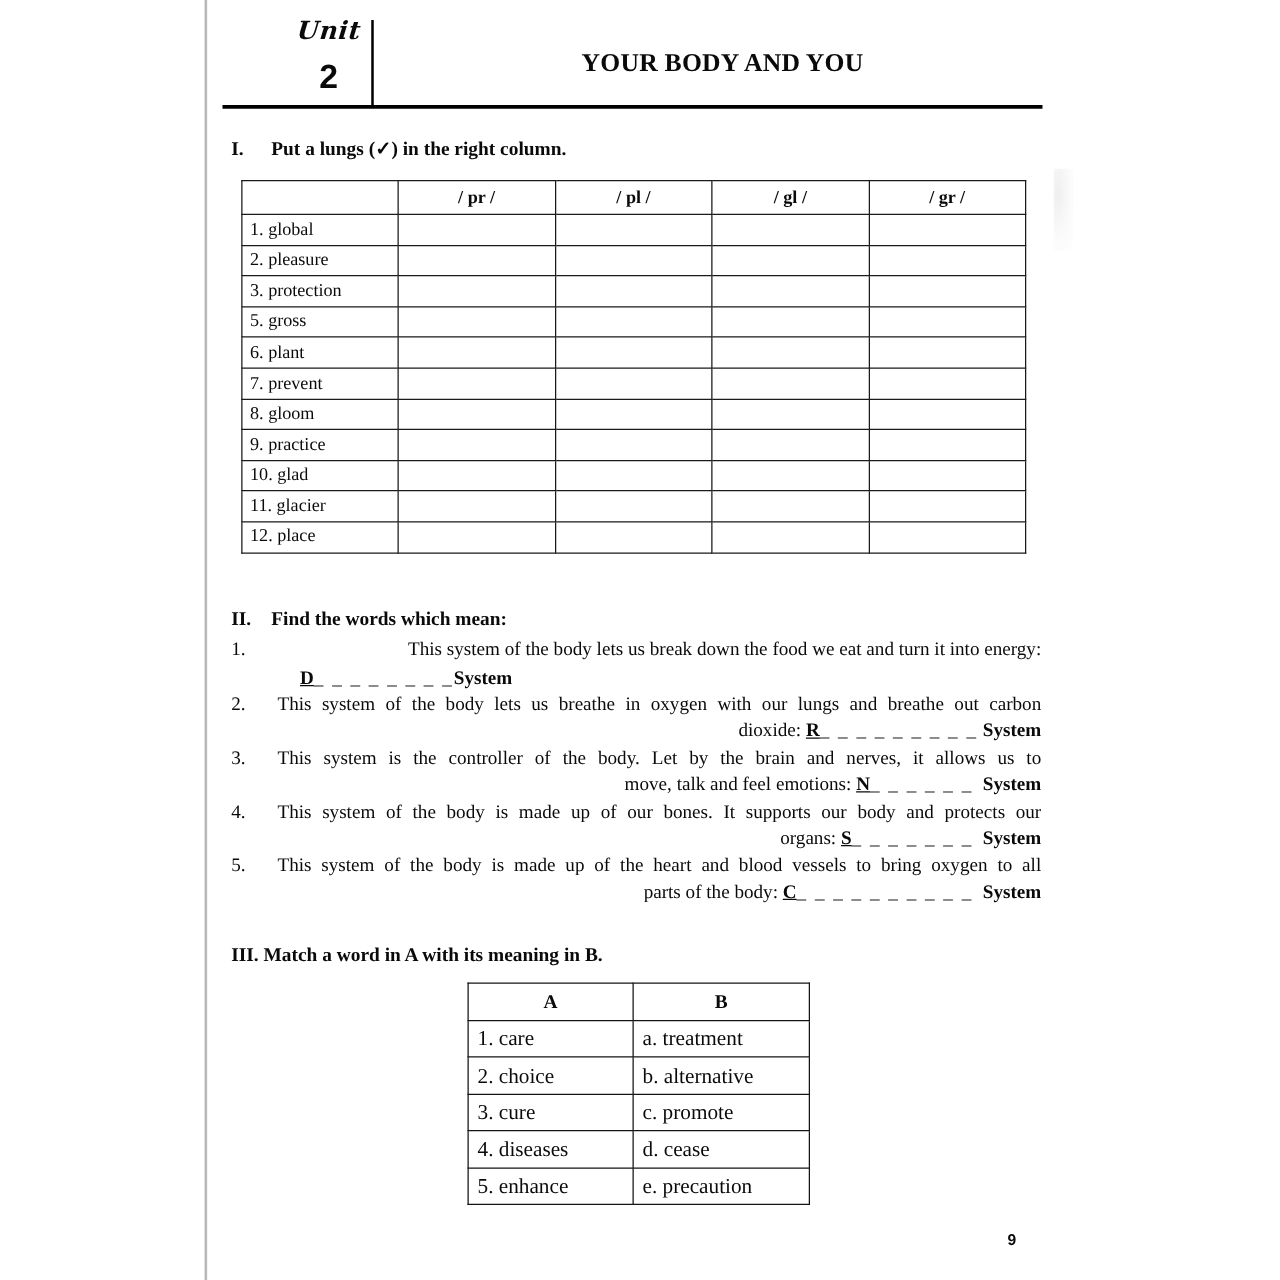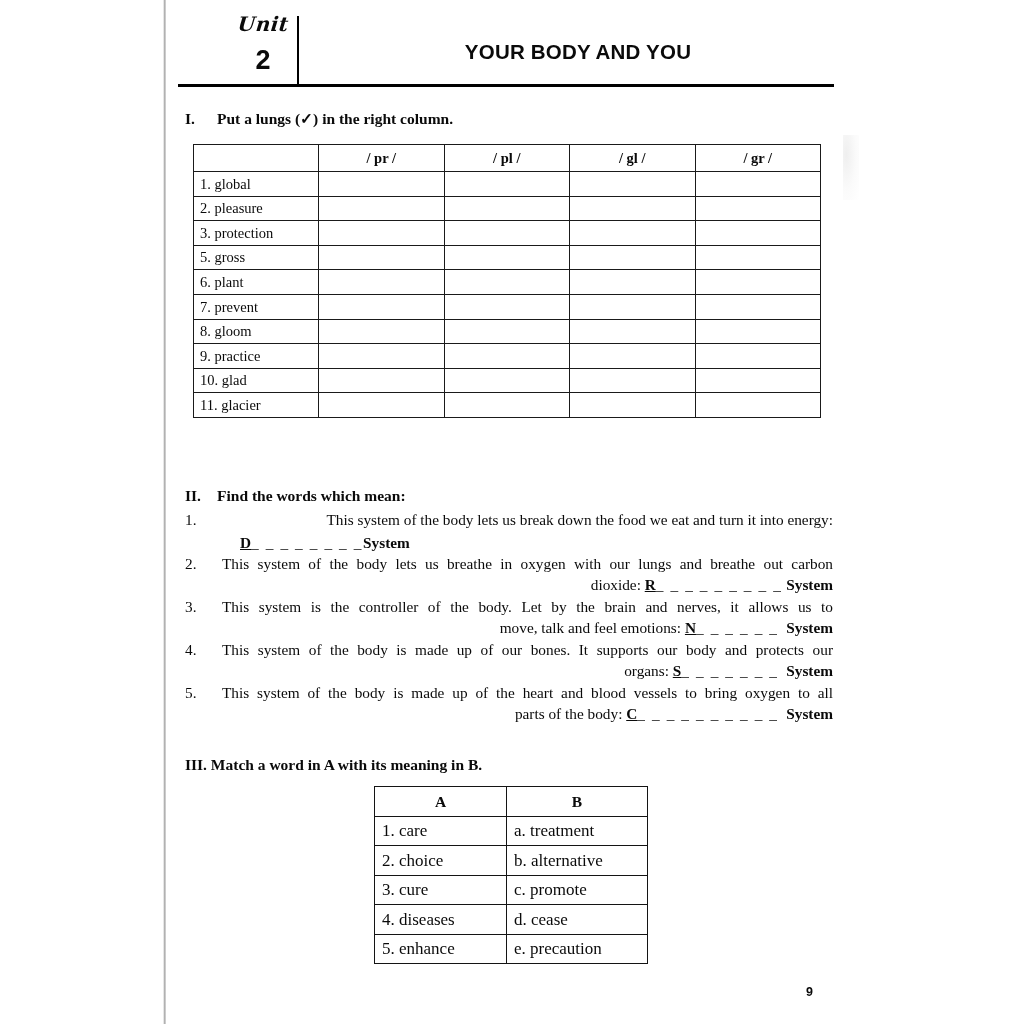--- a/index.html
+++ b/index.html
@@ -83,21 +83,21 @@
     width: 2px;
     height: 70px;
     background: #000;
   }
   .header-title {
     position: absolute;
     left: 150px;
     top: 26px;
     width: 500px;
     text-align: center;
-    font-family: Liberation Sans, sans-serif;
+    font-family: Liberation Serif, serif;
     font-weight: bold;
     font-size: 20.5px;
     letter-spacing: .2px;
   }
   .header-rule {
     position: absolute;
     left: 178px;
     top: 84px;
     width: 656px;
     height: 2.5px;
@@ -336,20 +336,27 @@
           <td class="col-ph"></td>
           <td class="col-ph"></td>
         </tr>
         <tr>
           <td class="col-word">11. glacier</td>
           <td class="col-ph"></td>
           <td class="col-ph"></td>
           <td class="col-ph"></td>
           <td class="col-ph"></td>
         </tr>
+        <tr>
+          <td class="col-word">12. place</td>
+          <td class="col-ph"></td>
+          <td class="col-ph"></td>
+          <td class="col-ph"></td>
+          <td class="col-ph"></td>
+        </tr>
       </tbody>
   </table>
 
   <div class="sec-head" id="sec2-head">
     <span class="sec-num" style="display: inline-block;">II.</span><span>Find the words which mean:</span>
   </div>
 
   <div class="qlist">
 
     <div class="qitem" id="q1">

